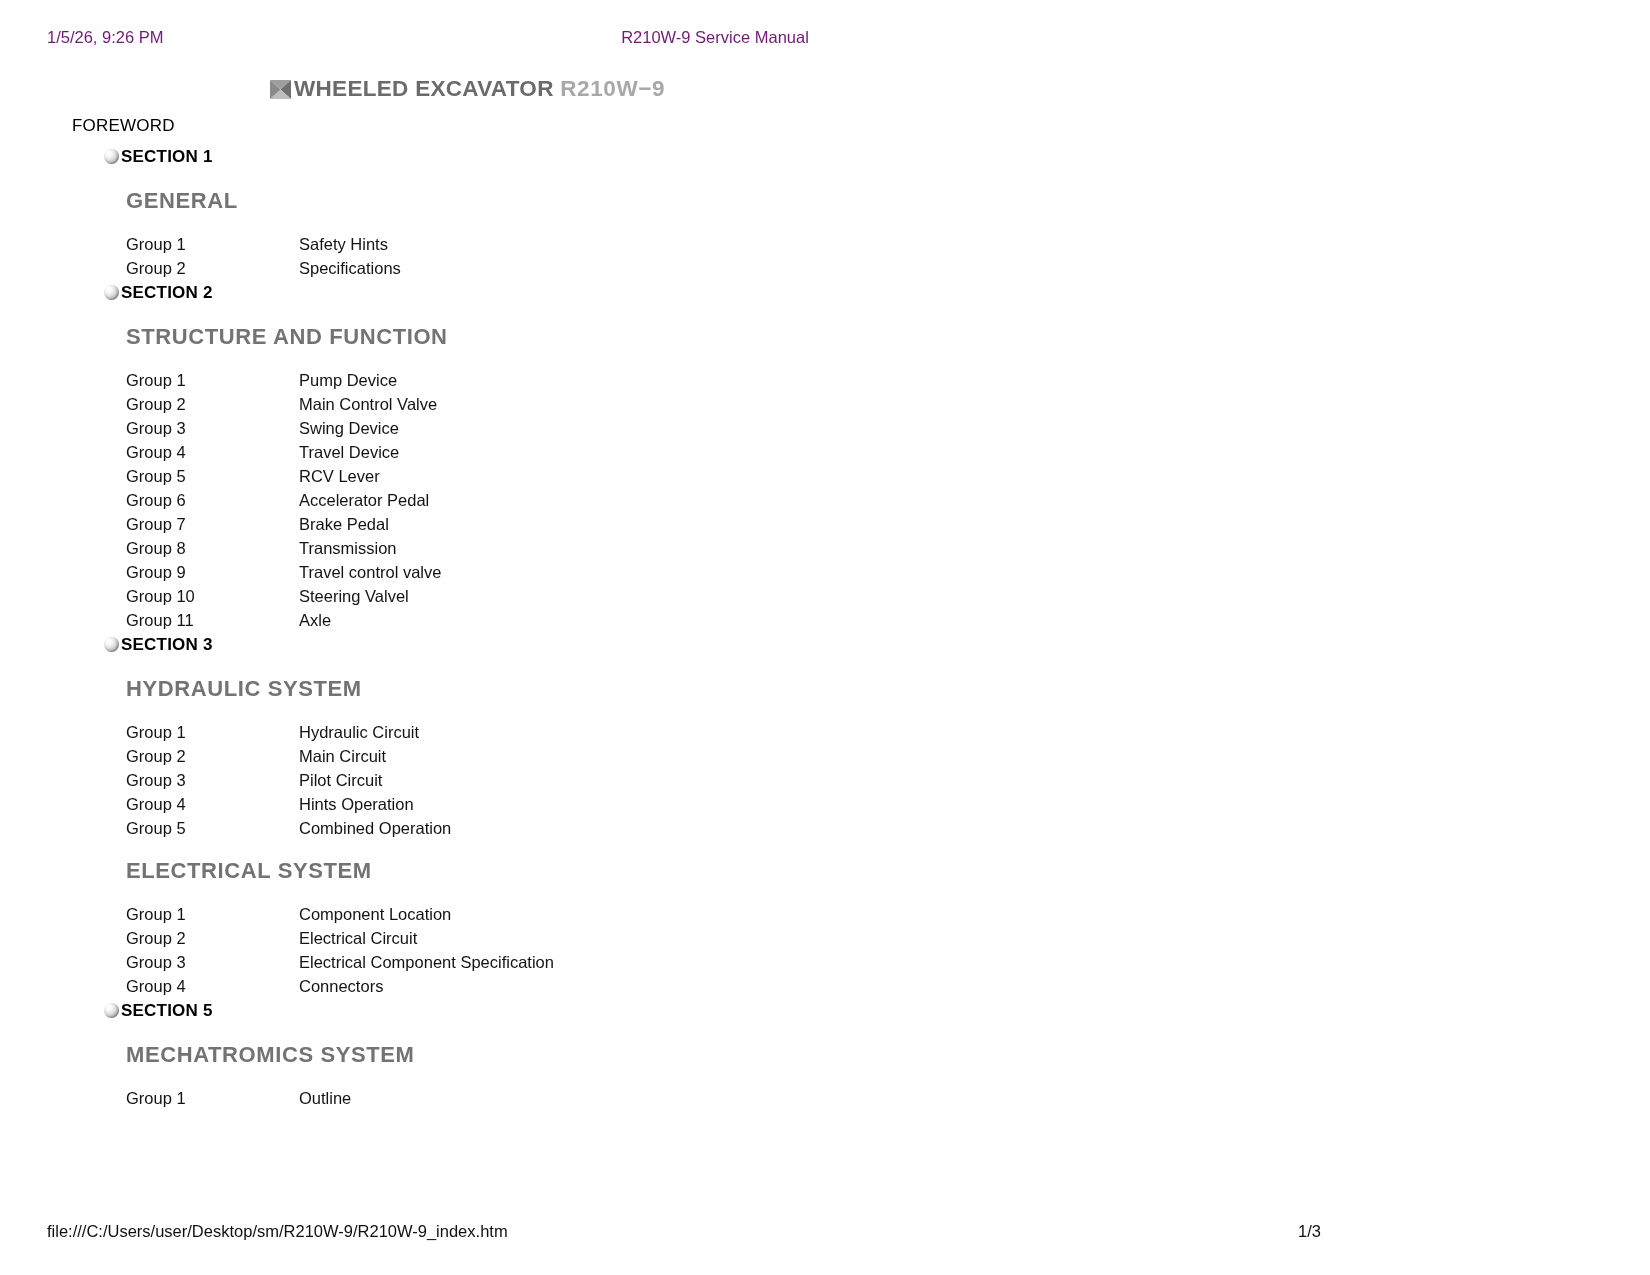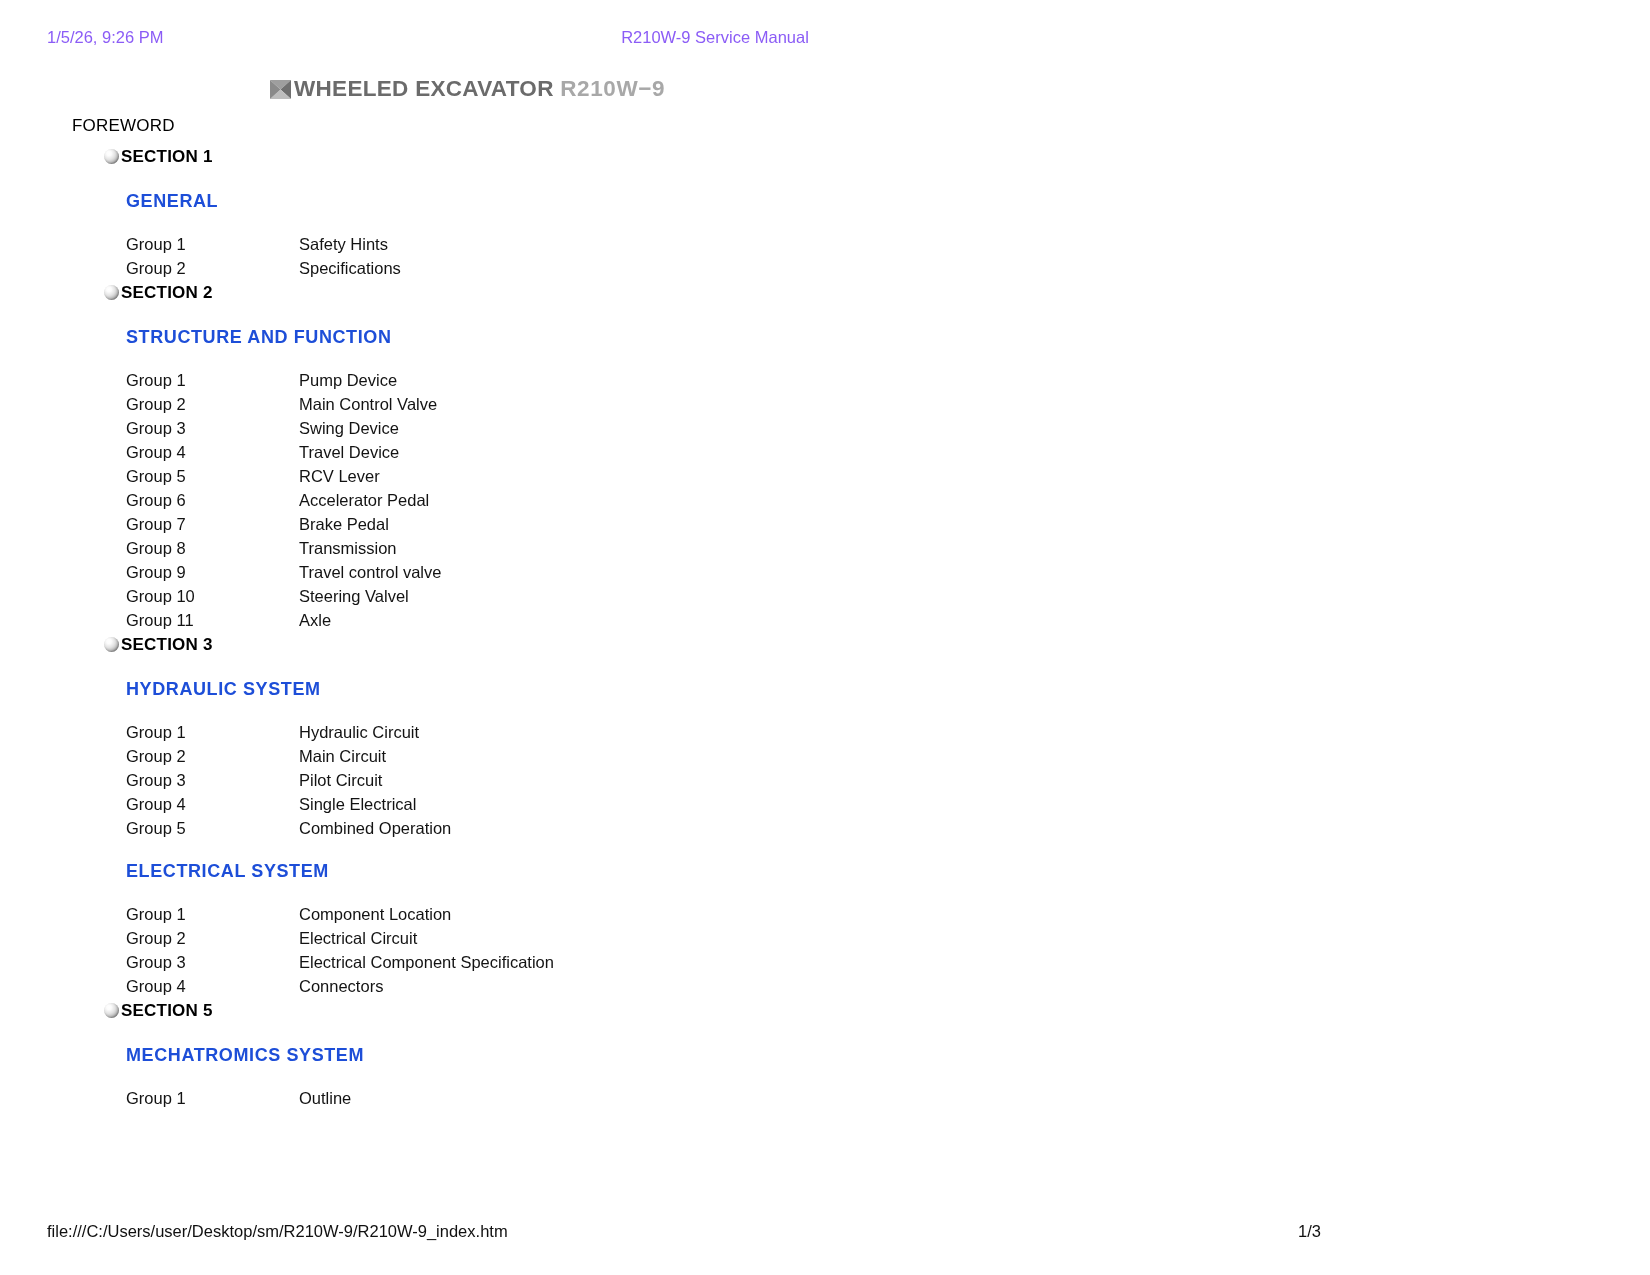--- a/index.html
+++ b/index.html
@@ -19,21 +19,21 @@
   }
 
   
   .print-header {
     position: absolute;
     top: 28px;
     left: 0;
     width: 1650px;
     height: 24px;
     font-size: 16.5px;
-    color: #8b5cf6;
+    color: #701a75;
   }
   .print-header .ph-left {
     position: absolute;
     left: 47px;
     top: 0;
     white-space: nowrap;
   }
   .print-header .ph-center {
     position: absolute;
     left: 0;
@@ -146,23 +146,23 @@
     border-radius: 50%;
     vertical-align: -2px;
     margin-right: 2px;
     background:
       radial-gradient(circle at 33% 30%, #ffffff 0%, #fcfcfc 16%, #e2e2e2 42%, #bdbdbd 64%, #8e8e8e 83%, #6e6e6e 100%);
     box-shadow: inset -1px -1px 2px rgba(0,0,0,0.25);
   }
 
   .section-title {
     padding-left: 126px;
-    font-size: 18px;
+    font-size: 22px;
     font-weight: bold;
-    color: #1d4ed8;
+    color: #737373;
     letter-spacing: 0.6px;
     line-height: 24px;
     white-space: nowrap;
   }
 
   .groups {
     margin: 0;
     padding: 0;
     list-style: none;
   }
@@ -317,21 +317,21 @@
     <span class="group-name">Main Circuit</span>
   </li>
 
   <li class="group-row">
     <span class="group-label">Group 3</span>
     <span class="group-name">Pilot Circuit</span>
   </li>
 
   <li class="group-row">
     <span class="group-label">Group 4</span>
-    <span class="group-name">Single Electrical</span>
+    <span class="group-name">Hints Operation</span>
   </li>
 
   <li class="group-row">
     <span class="group-label">Group 5</span>
     <span class="group-name">Combined Operation</span>
   </li>
 </ul>
   </div>
 
   <div class="section-block">

